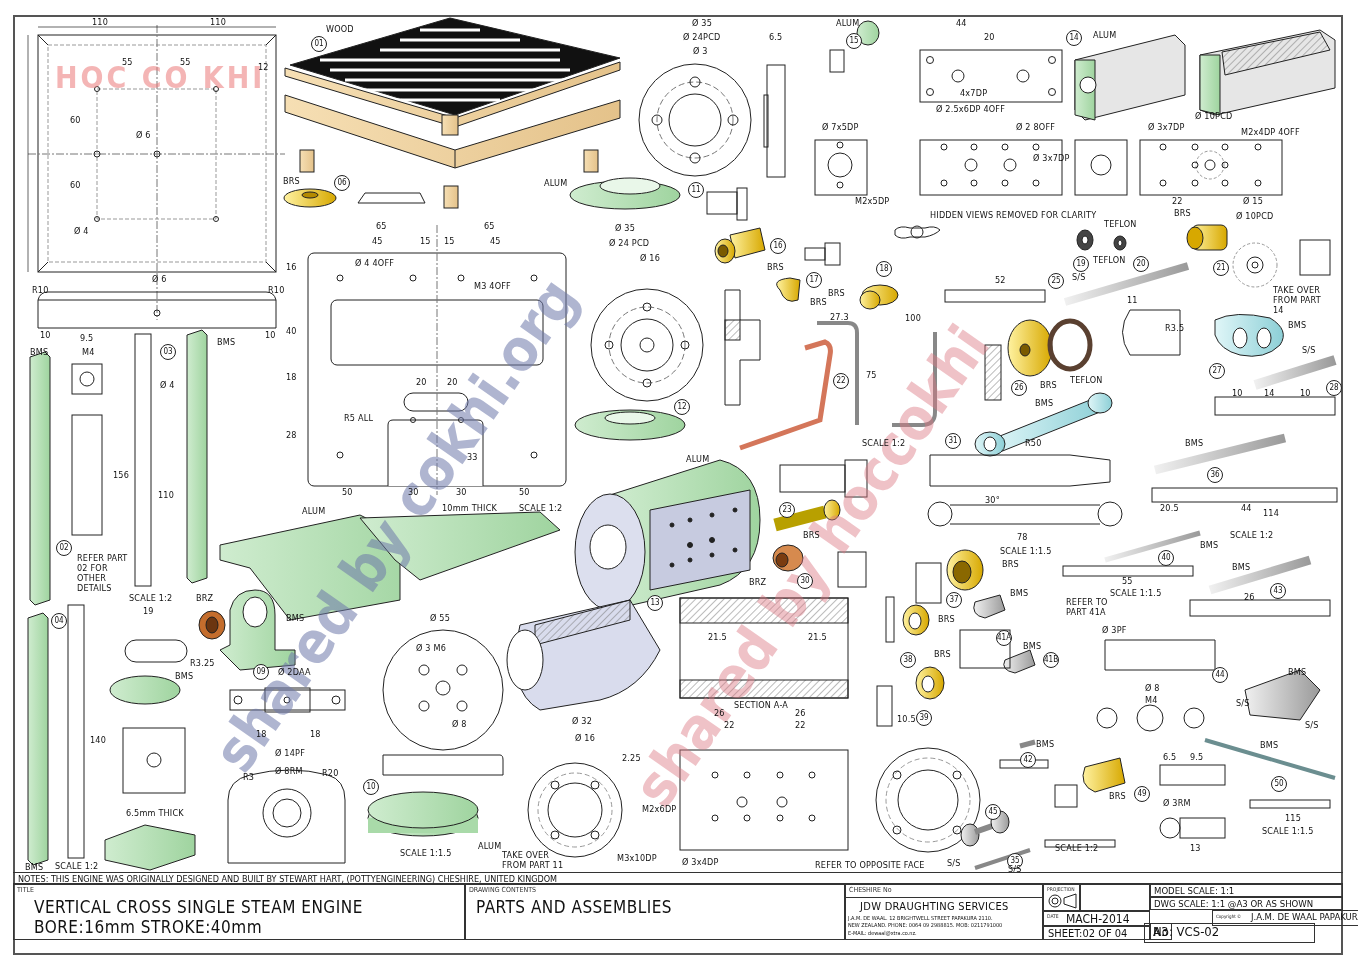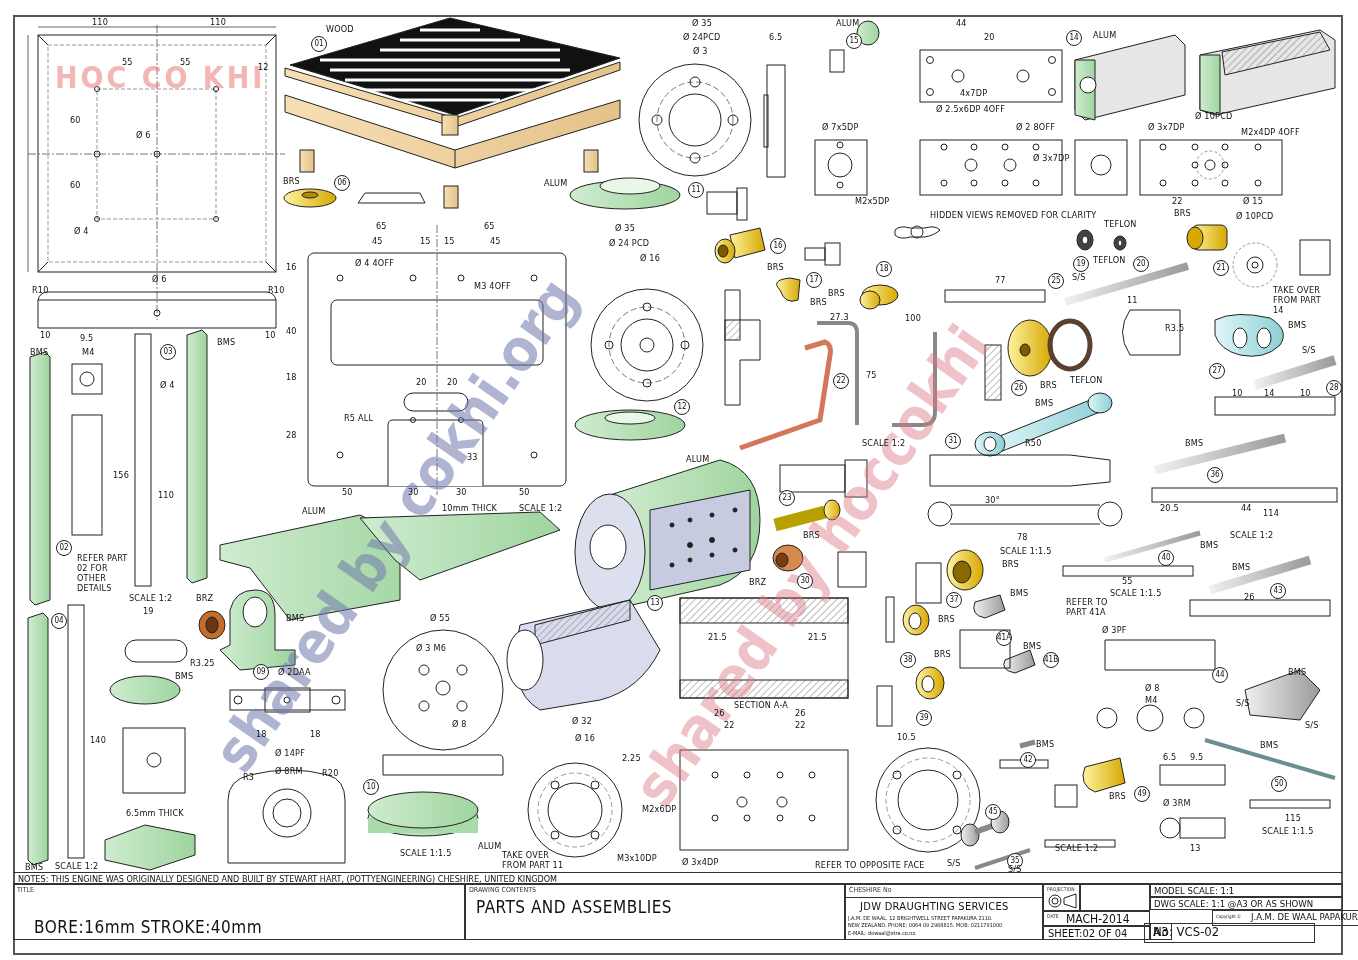--- a/index.html
+++ b/index.html
@@ -449,21 +449,21 @@
 <div class="balloon" style="left:647px;top:595px">13</div>
 <div class="balloon" style="left:1066px;top:30px">14</div>
 <div class="balloon" style="left:846px;top:33px">15</div>
 <div class="balloon" style="left:770px;top:238px">16</div>
 <div class="balloon" style="left:806px;top:272px">17</div>
 <div class="balloon" style="left:876px;top:261px">18</div>
 <div class="balloon" style="left:1073px;top:256px">19</div>
 <div class="balloon" style="left:1133px;top:256px">20</div>
 <div class="balloon" style="left:1213px;top:260px">21</div>
 <div class="balloon" style="left:833px;top:373px">22</div>
-<div class="balloon" style="left:779px;top:490px">23</div>
+<div class="balloon" style="left:779px;top:502px">23</div>
 <div class="balloon" style="left:1048px;top:273px">25</div>
 <div class="balloon" style="left:1011px;top:380px">26</div>
 <div class="balloon" style="left:1209px;top:363px">27</div>
 <div class="balloon" style="left:1326px;top:380px">28</div>
 <div class="balloon" style="left:797px;top:573px">30</div>
 <div class="balloon" style="left:945px;top:433px">31</div>
 <div class="balloon" style="left:1207px;top:467px">36</div>
 <div class="balloon" style="left:946px;top:592px">37</div>
 <div class="balloon" style="left:900px;top:652px">38</div>
 <div class="balloon" style="left:916px;top:710px">39</div>
@@ -598,21 +598,21 @@
 <div class="lbl" style="left:1148px;top:122px">Ø 3x7DP</div>
 <div class="lbl" style="left:1195px;top:111px">Ø 10PCD</div>
 <div class="lbl" style="left:1241px;top:127px">M2x4DP 4OFF</div>
 <div class="lbl" style="left:1172px;top:196px">22</div>
 <div class="lbl" style="left:1243px;top:196px">Ø 15</div>
 <div class="lbl" style="left:1236px;top:211px">Ø 10PCD</div>
 
 <div class="lbl" style="left:830px;top:312px">27.3</div>
 <div class="lbl" style="left:866px;top:370px">75</div>
 <div class="lbl" style="left:905px;top:313px">100</div>
-<div class="lbl" style="left:995px;top:275px">77</div>
+<div class="lbl" style="left:995px;top:275px">52</div>
 <div class="lbl" style="left:1127px;top:295px">11</div>
 <div class="lbl" style="left:1165px;top:323px">R3.5</div>
 <div class="lbl" style="left:1232px;top:388px">10</div>
 <div class="lbl" style="left:1264px;top:388px">14</div>
 <div class="lbl" style="left:1300px;top:388px">10</div>
 <div class="lbl" style="left:1025px;top:438px">R50</div>
 <div class="lbl" style="left:1017px;top:532px">78</div>
 <div class="lbl" style="left:985px;top:495px">30°</div>
 <div class="lbl" style="left:1263px;top:508px">114</div>
 <div class="lbl" style="left:1241px;top:503px">44</div>
@@ -645,33 +645,34 @@
 <div class="lbl" style="left:622px;top:753px">2.25</div>
 <div class="lbl" style="left:642px;top:804px">M2x6DP</div>
 <div class="lbl" style="left:617px;top:853px">M3x10DP</div>
 <div class="lbl" style="left:682px;top:857px">Ø 3x4DP</div>
 <div class="lbl" style="left:714px;top:708px">26</div>
 <div class="lbl" style="left:795px;top:708px">26</div>
 <div class="lbl" style="left:724px;top:720px">22</div>
 <div class="lbl" style="left:795px;top:720px">22</div>
 <div class="lbl" style="left:708px;top:632px">21.5</div>
 <div class="lbl" style="left:808px;top:632px">21.5</div>
-<div class="lbl" style="left:897px;top:732px">10.5</div>
+<div class="lbl" style="left:897px;top:714px">10.5</div>
 
 <div class="lbl" style="left:80px;top:333px">9.5</div>
 <div class="lbl" style="left:82px;top:347px">M4</div>
 <div class="lbl" style="left:113px;top:470px">156</div>
 <div class="lbl" style="left:158px;top:490px">110</div>
 <div class="lbl" style="left:160px;top:380px">Ø 4</div>
 <div class="lbl" style="left:90px;top:735px">140</div>
 
 <div class="notes">NOTES: THIS ENGINE WAS ORIGINALLY DESIGNED AND BUILT BY STEWART HART, (POTTYENGINEERING) CHESHIRE, UNITED KINGDOM</div>
 
 <div class="tb" style="left:13px;top:884px;width:452px;height:56px">
   <span class="small">TITLE</span>
+  <div class="abs" style="left:20px;top:12px;font-size:17px;letter-spacing:0.5px">VERTICAL CROSS SINGLE STEAM ENGINE</div>
   <div class="abs" style="left:20px;top:32px;font-size:17px;letter-spacing:0.5px">BORE:16mm STROKE:40mm</div>
 </div>
 <div class="tb" style="left:465px;top:884px;width:380px;height:56px">
   <span class="small">DRAWING CONTENTS</span>
   <div class="abs" style="left:10px;top:12px;font-size:17px;letter-spacing:0.5px">PARTS AND ASSEMBLIES</div>
 </div>
 <div class="tb" style="left:845px;top:884px;width:198px;height:56px">
   <span class="small">CHESHIRE No</span>
   <div class="abs" style="left:0;top:12px;width:198px;border-top:1px solid #333"></div>
   <div class="abs" style="left:14px;top:15px;font-size:11px;letter-spacing:0.3px">JDW DRAUGHTING SERVICES</div>

